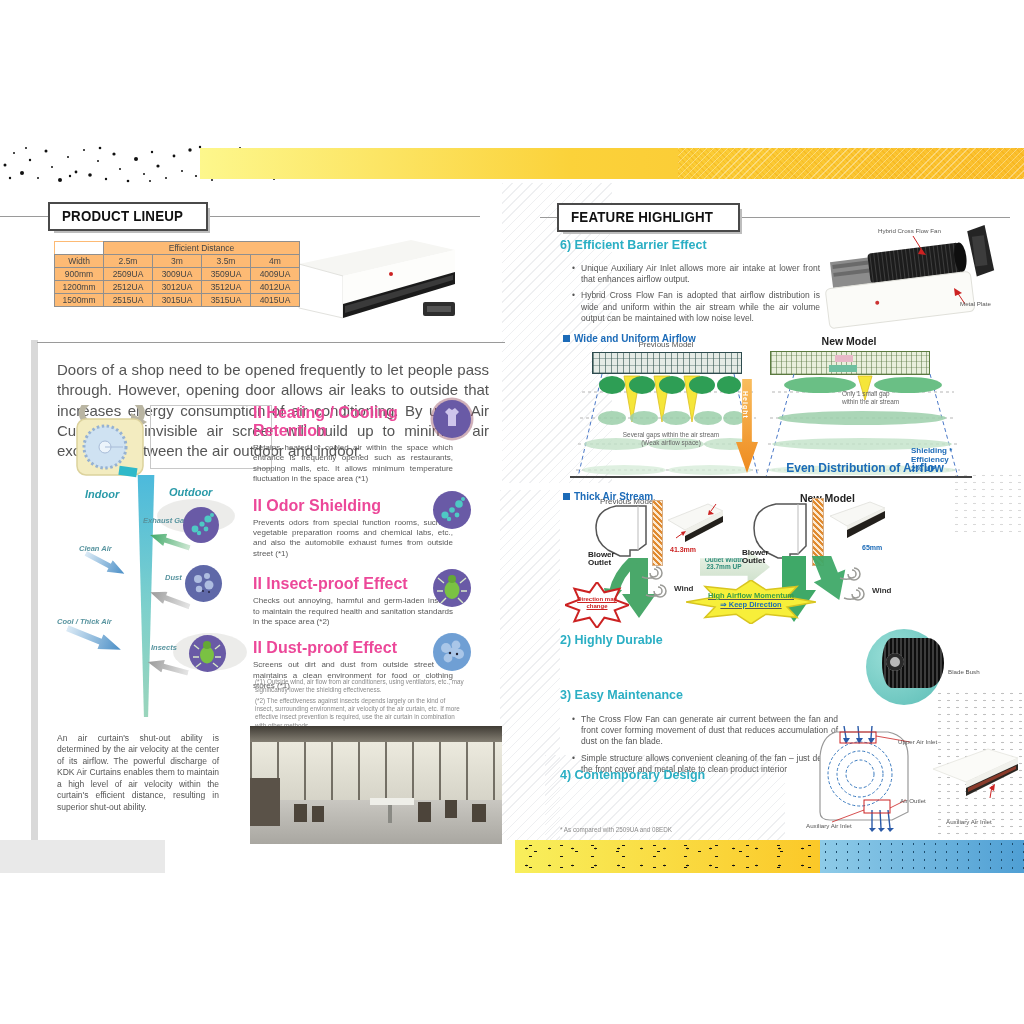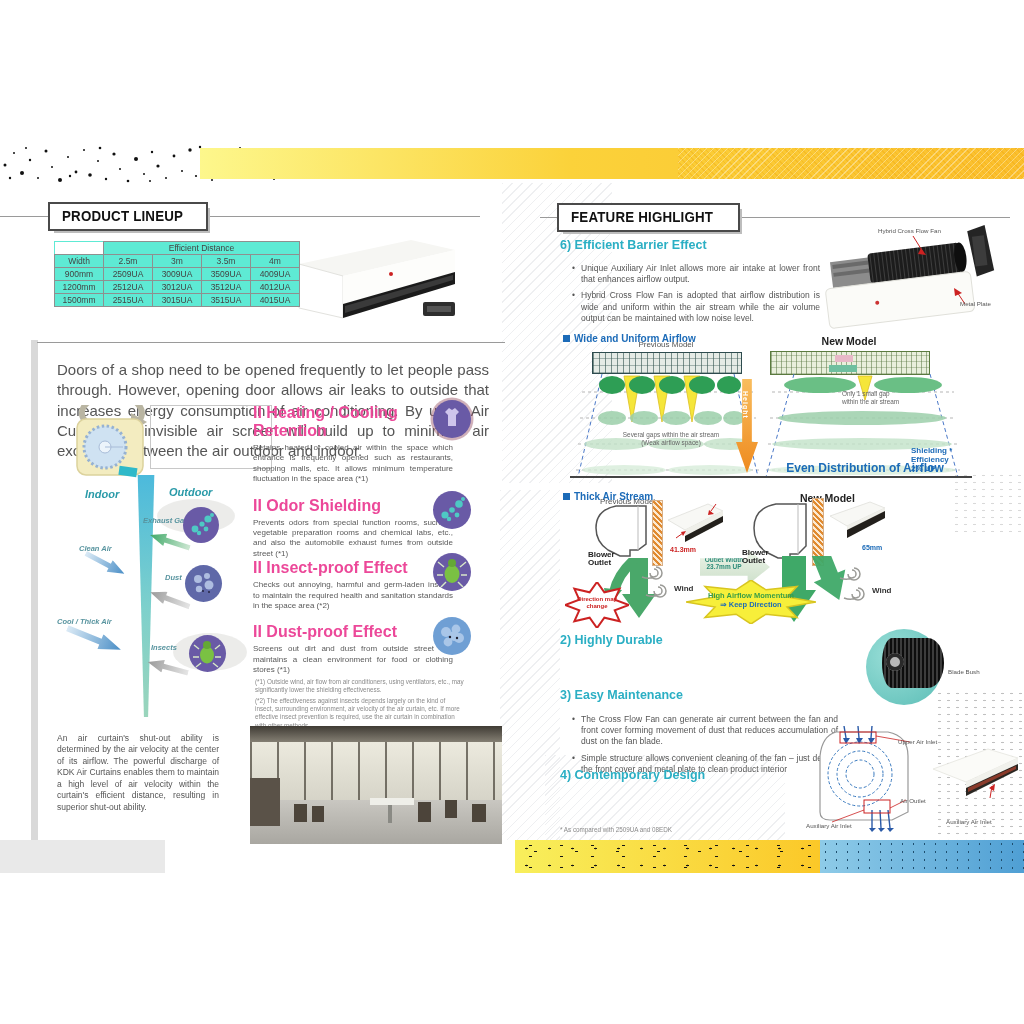--- a/index.html
+++ b/index.html
@@ -24,21 +24,21 @@
                radial-gradient(#151515 1.4px,transparent 1.6px),
                linear-gradient(90deg,#f8ef5c,#fbc828);
     background-size:23px 17px,31px 11px,41px 23px,100% 100%;}
   #bar-blue{left:820px;top:840px;width:204px;height:33px;
     background:radial-gradient(#1e4e6e 1px,transparent 1.2px),linear-gradient(90deg,#8ecbe8,#4f9fd4);
     background-size:11px 8px,100% 100%;}
   .hatch{position:absolute;background:repeating-linear-gradient(135deg,rgba(90,100,120,.10) 0 1px,transparent 1px 7px);}
   .dotpatch{position:absolute;background:radial-gradient(rgba(140,140,140,.55) 1px,transparent 1.3px);background-size:9px 7px;}
   #left-strip{left:31px;top:340px;width:7px;height:515px;background:#d9d9d9;}
   
-  #lineup-table{left:54px;top:241px;border-collapse:collapse;font-size:8.5px;color:#444;z-index:2;background:#5eead4;}
+  #lineup-table{left:54px;top:241px;border-collapse:collapse;font-size:8.5px;color:#444;z-index:2;background:#fdba74;}
   #lineup-table td{border:1px solid #8f8f8f;padding:1px 7px;text-align:center;min-width:34px;}
   #lineup-table td.nob{border:none;background:#fff;}
   
   .body-txt{font-size:15px;line-height:1.35;color:#555;text-align:justify;}
   .teal-h{font-size:12.5px;font-weight:600;color:#2bafc4;}
   .eff-h{font-size:16px;font-weight:700;color:#ec4899;}
   .eff-body{font-size:8px;line-height:1.3;color:#5a5a5a;text-align:justify;margin-top:3px;}
   .foot{font-size:6.3px;line-height:1.3;color:#8a8a8a;}
   .bullets{margin:4px 0 0;padding:0;list-style:none;}
   .bullets li{position:relative;font-size:8.5px;line-height:1.32;color:#555;text-align:justify;
@@ -69,21 +69,21 @@
   .green-grad{background:linear-gradient(90deg,#cfe8d4,#3fa968);}
   .gray-grad{background:linear-gradient(90deg,#e6e6e6,#9a9a9a);}
   
   .icircle{position:absolute;border-radius:50%;background:#695aa6;overflow:hidden;}
   .stream{position:absolute;background:linear-gradient(#38b2d8 0%,#6fcbc6 55%,#8fd0b4 100%);
           clip-path:polygon(18% 0,82% 0,58% 100%,42% 100%);opacity:.9;}
   .it-lbl{position:absolute;font-size:7.5px;font-style:italic;color:#58949f;font-weight:600;white-space:nowrap;}
   .io-lbl{position:absolute;font-size:11px;font-style:italic;font-weight:700;color:#2a9aa8;}
   .cloud{position:absolute;background:#e6e6e3;border-radius:50%;opacity:.75;}
   
-  .star-txt{position:absolute;text-align:center;font-weight:700;line-height:1.15;}
+  .star-txt{position:absolute;text-align:center;font-weight:700;line-height:1.15;text-decoration:underline;}
   
   #outlet-arrow{left:700px;top:549px;width:70px;height:36px;
     background:linear-gradient(#eef5ea,#ccdfc9);
     clip-path:polygon(0 26%,68% 26%,68% 0,100% 50%,68% 100%,68% 74%,0 74%);}
   #outlet-arrow div{position:absolute;left:0;top:7px;width:48px;text-align:center;
     font-size:6.5px;font-weight:700;color:#2a8a78;}
   .red-lbl{font-size:7px;font-weight:700;color:#cc2222;}
   .blue-sm{font-size:7px;font-weight:700;color:#1c6bb8;}
   .tiny-lbl{font-size:6.2px;color:#555;}
   .wall{position:absolute;border:1px solid #d8b088;
@@ -301,21 +301,21 @@
   <div class="abs" style="left:253px;top:404px;width:218px">
     <div style="position:relative;margin-bottom:12px">
       <div class="icircle" style="right:0;top:-4px;width:38px;height:38px;left:auto;box-shadow:0 0 0 2.5px rgba(150,80,100,.45)">
         <svg width="38" height="38">
             <path d="M12,12 L16,8 L19,10 L22,8 L26,12 L23,15 L23,26 L15,26 L15,15 Z" fill="#cfc5ec"></path>
           </svg>
       </div>
       <div class="eff-h">II Heating / Cooling Retention</div>
       <div class="eff-body" style="width:200px">Retains heated or cooled air within the space which entrance is frequently opened such as restaurants, shopping malls, etc. It allows minimum temperature fluctuation in the space area (*1)</div>
     </div>
-    <div style="position:relative;margin-bottom:0">
+    <div style="position:relative;margin-bottom:16px">
       <div class="icircle" style="right:0;top:-6px;width:38px;height:38px;left:auto">
         <svg width="38" height="38">
             <g fill="#4ec9c4">
               <circle cx="12" cy="24" r="3.6"></circle>
               <circle cx="19" cy="19" r="2.8"></circle>
               <circle cx="26" cy="13" r="3.8"></circle>
               <circle cx="16" cy="28" r="2.2"></circle>
               <circle cx="24" cy="24" r="2.4"></circle>
               <circle cx="30" cy="8" r="2"></circle>
             </g>

